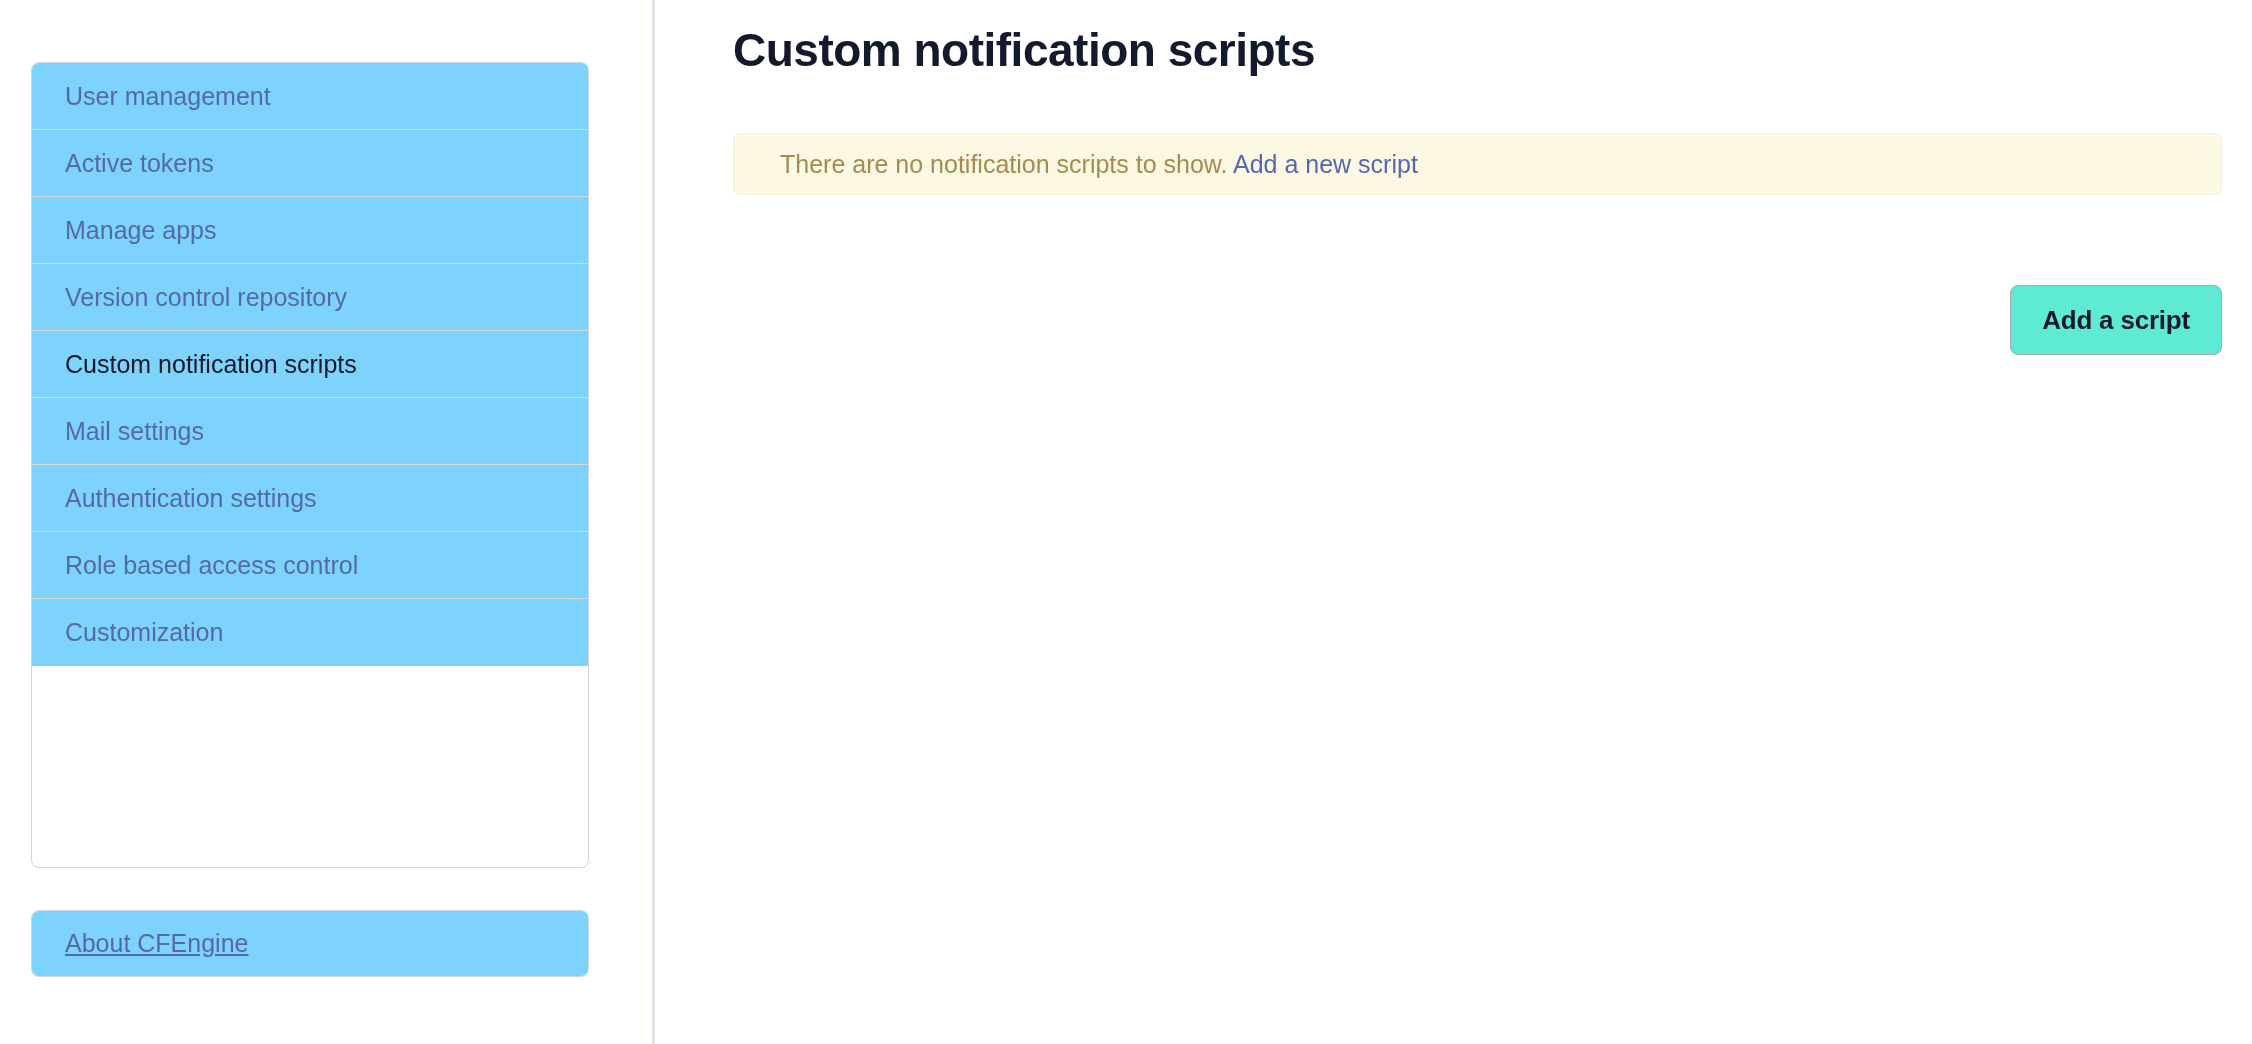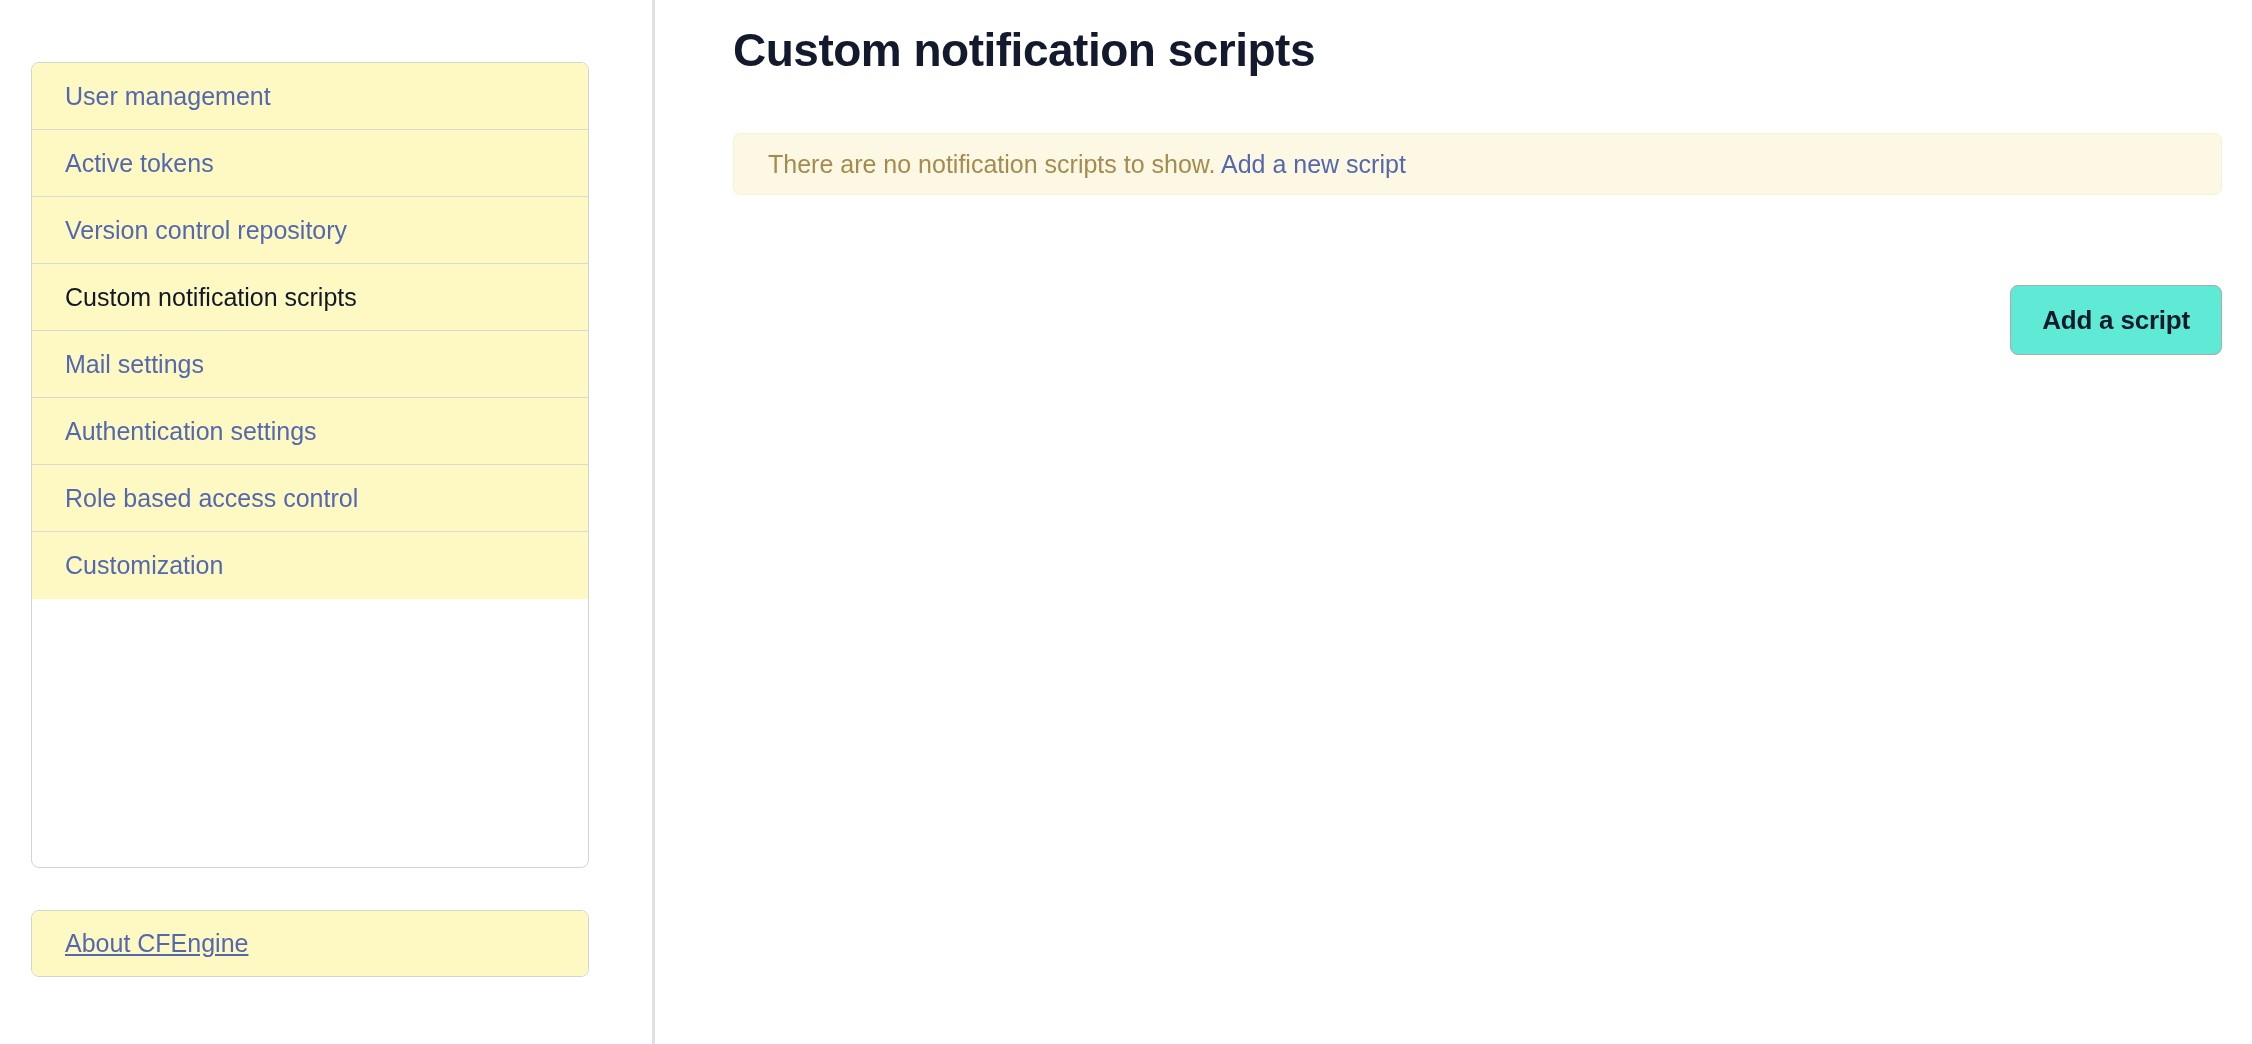--- a/index.html
+++ b/index.html
@@ -54,21 +54,21 @@
 
   .nav-item {
     display: block;
     box-sizing: border-box;
     width: 100%;
     height: 67px;
     line-height: 67px;
     padding: 0 0 0 33px;
     font-size: 25px;
     color: #5468b0;
-    background: #fef9c3;
+    background: #7dd3fc;
     border-bottom: 1px solid #d9dad6;
     text-decoration: none;
     white-space: nowrap;
     cursor: pointer;
   }
   .nav-item:last-child {
     border-bottom: none;
   }
   .nav-item.active {
     color: #111827;
@@ -119,21 +119,21 @@
   .alert {
     position: absolute;
     left: 0;
     top: 133px;
     width: 1489px;
     height: 62px;
     box-sizing: border-box;
     background: #fcf8e3;
     border: 1px solid #f7f0d8;
     border-radius: 7px;
-    padding: 0 0 0 34px;
+    padding: 0 0 0 46px;
     font-size: 25px;
     line-height: 60px;
     color: #a58b4f;
     white-space: nowrap;
   }
   .alert-link {
     color: #5568ab;
     text-decoration: none;
     cursor: pointer;
   }
@@ -174,20 +174,21 @@
 <div id="app">
 
   <div class="vdivider"></div>
 
   <nav class="sidebar">
 
     <div class="nav-card" id="nav-card" style="height: 806px;">
 
     <a class="nav-item" href="#">User management</a>
         <a class="nav-item" href="#">Active tokens</a>
+        <a class="nav-item" href="#">Manage apps</a>
         <a class="nav-item" href="#">Version control repository</a>
         <span class="nav-item active">Custom notification scripts</span>
         <a class="nav-item" href="#">Mail settings</a>
         <a class="nav-item" href="#">Authentication settings</a>
         <a class="nav-item" href="#">Role based access control</a>
         <a class="nav-item" href="#">Customization</a>
       </div>
 
     <div class="about-card">
       <a class="nav-item" href="#">About CFEngine</a>

